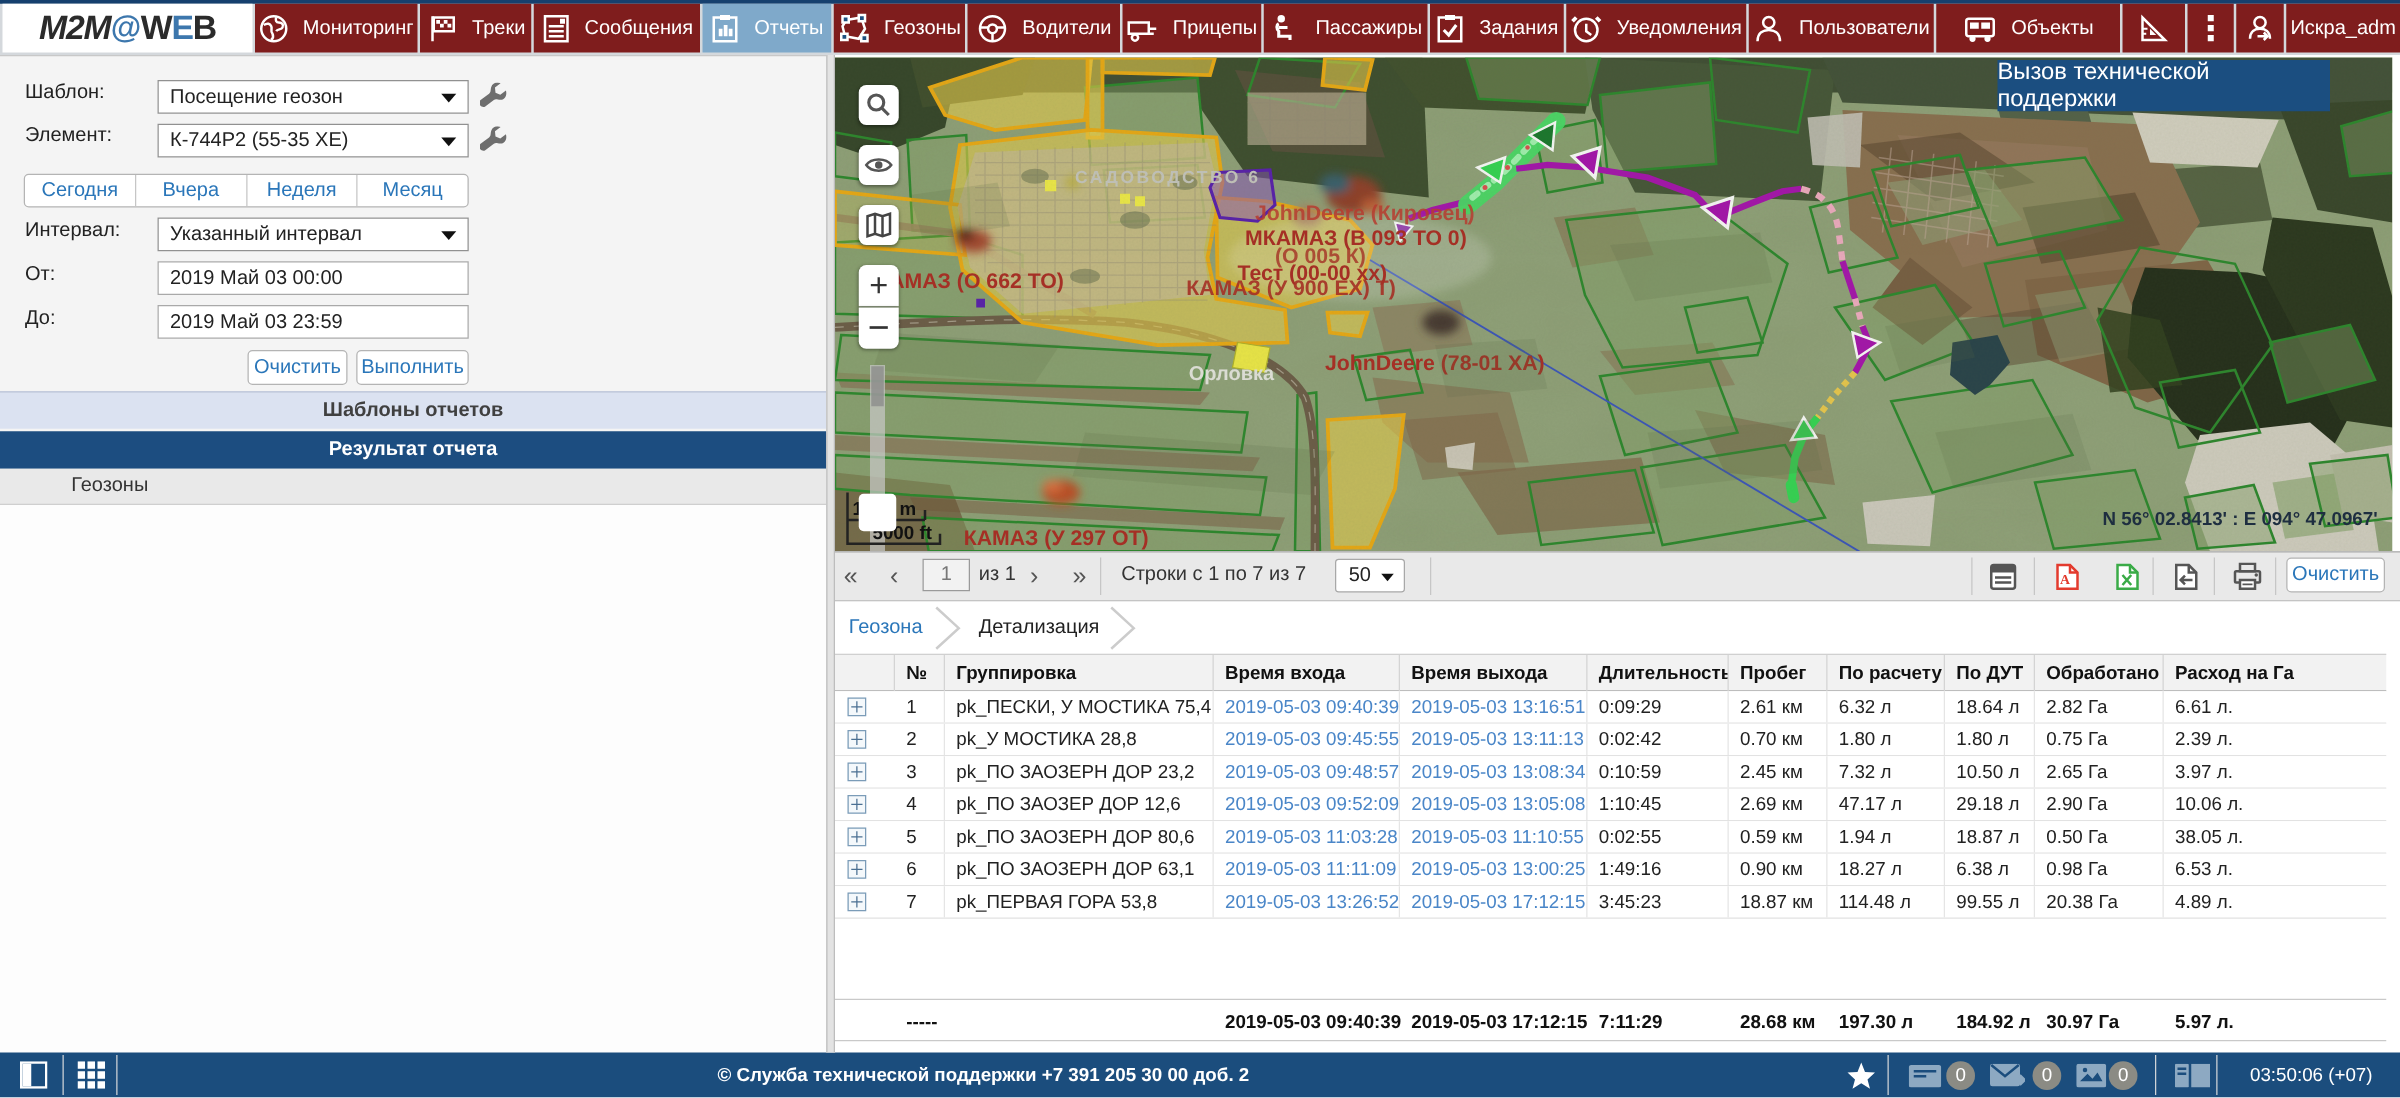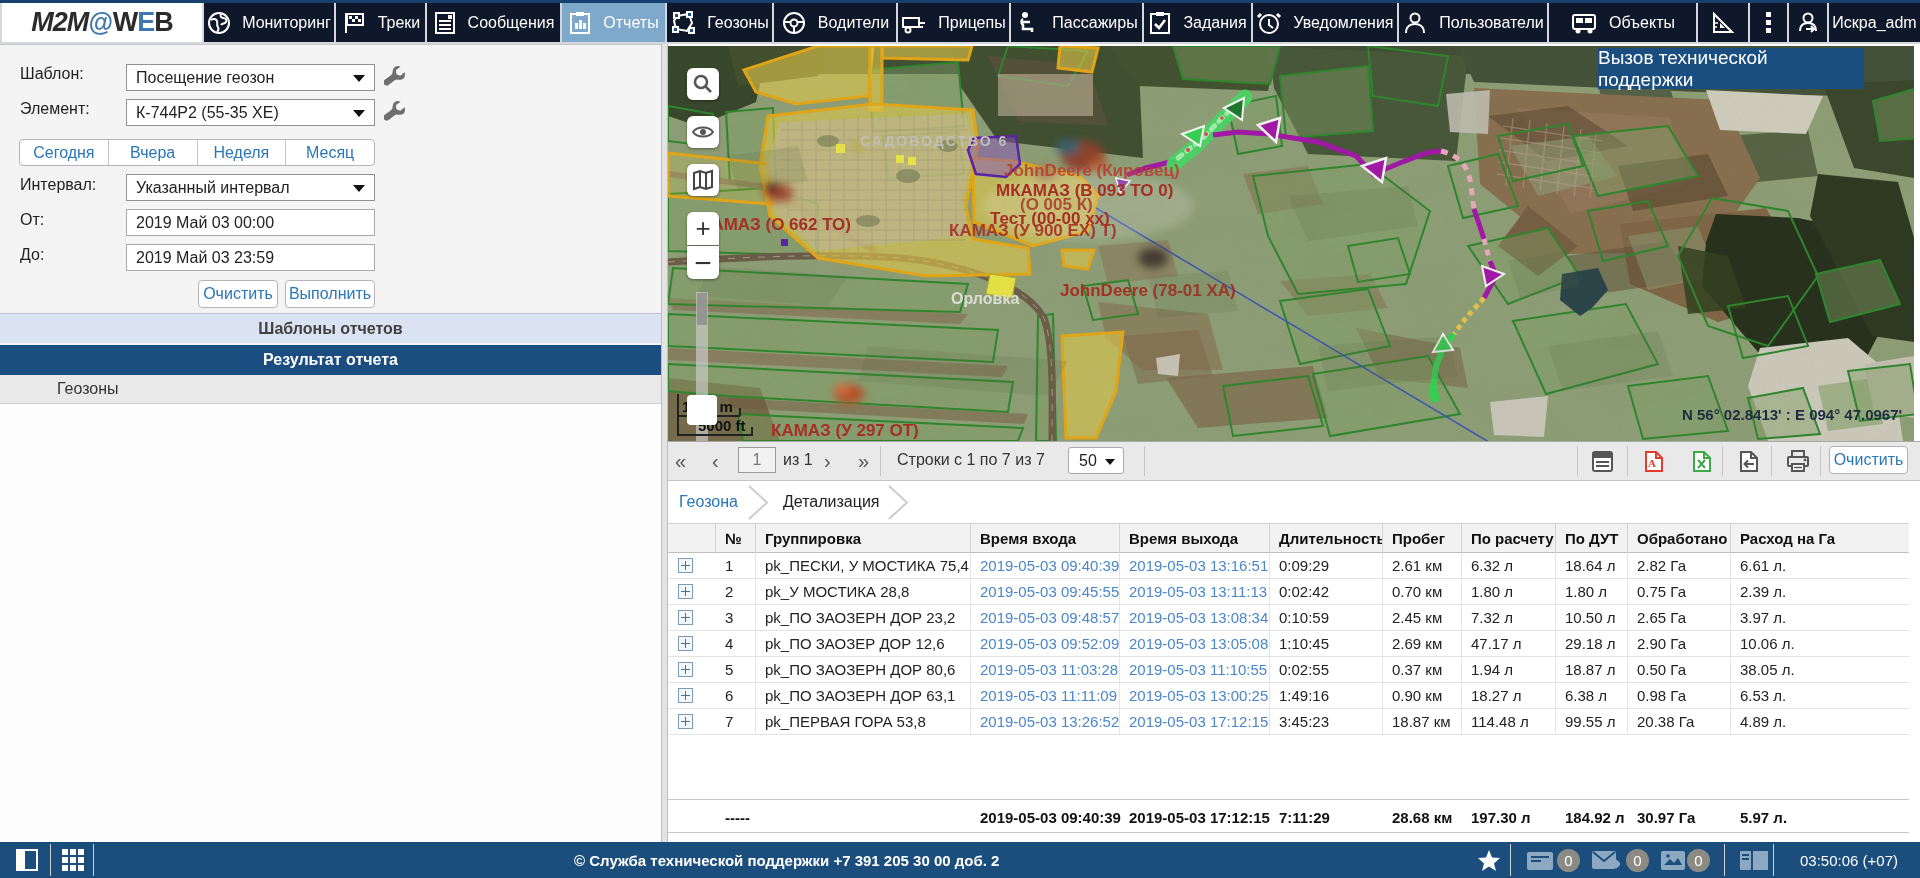--- a/index.html
+++ b/index.html
@@ -1,20 +1,20 @@
 <!DOCTYPE html>
 <html><head>
 <meta charset="utf-8">
 <style>
 * { margin:0; padding:0; box-sizing:border-box; }
 html,body { width:1920px; height:878px; overflow:hidden; font-family:"Liberation Sans", sans-serif; background:#fff; }
 #page { position:relative; width:1920px; height:878px; }
 
 #nav { position:absolute; left:0; top:0; width:1920px; height:44px; background:#d4d8dc; border-top:3px solid #16406e; }
-.navitem { position:absolute; top:0; height:39px; background:#0f172a; color:#fff; display:flex; align-items:center; justify-content:center; font-size:16px; gap:11px; }
+.navitem { position:absolute; top:0; height:39px; background:#7f1d1d; color:#fff; display:flex; align-items:center; justify-content:center; font-size:16px; gap:11px; }
 .navitem.active { background:#7fa9ca; }
 #logo { position:absolute; left:2px; top:0; width:200px; height:39px; background:#fff; display:flex; align-items:center; justify-content:center; }
 .navitem svg { flex:0 0 auto; }
 
 #lp { position:absolute; left:0; top:44px; width:661px; height:798px; background:#f4f4f4; border-top:1px solid #c8c8c8; }
 .lbl { position:absolute; font-size:16px; color:#222; }
 .sel { position:absolute; background:#fff; border:1px solid #919191; font-size:16px; color:#222; display:flex; align-items:center; padding-left:9px; }
 .sel .arr { position:absolute; right:9px; top:50%; margin-top:-3px; width:0; height:0; border-left:6px solid transparent; border-right:6px solid transparent; border-top:7px solid #111; }
 .inp { position:absolute; background:#fff; border:1px solid #a9a9a9; font-size:16px; color:#222; display:flex; align-items:center; padding-left:9px; }
 .btn { position:absolute; background:#fff; border:1px solid #b4b4b4; border-radius:4px; color:#2a76b9; font-size:16px; display:flex; align-items:center; justify-content:center; }
@@ -557,21 +557,21 @@
         <div class="tc" style="left:960px; width:103px;">2.90 Га</div>
         <div class="tc" style="left:1063px; width:178px; border-right:none;">10.06 л.</div>
       </div>
 <div class="tr" style="top:657px;">
         <div class="plus"></div>
         <div class="tc" style="left:48px; width:40px;">5</div>
         <div class="tc" style="left:88px; width:215px;">pk_ПО ЗАОЗЕРН ДОР 80,6</div>
         <div class="tc blue" style="left:303px; width:149px;">2019-05-03 11:03:28</div>
         <div class="tc blue" style="left:452px; width:150px;">2019-05-03 11:10:55</div>
         <div class="tc" style="left:602px; width:113px;text-align:right;">0:02:55</div>
-        <div class="tc" style="left:715px; width:79px;">0.37 км</div>
+        <div class="tc" style="left:715px; width:79px;">0.59 км</div>
         <div class="tc" style="left:794px; width:94px;">1.94 л</div>
         <div class="tc" style="left:888px; width:72px;">18.87 л</div>
         <div class="tc" style="left:960px; width:103px;">0.50 Га</div>
         <div class="tc" style="left:1063px; width:178px; border-right:none;">38.05 л.</div>
       </div>
 <div class="tr" style="top:683px;">
         <div class="plus"></div>
         <div class="tc" style="left:48px; width:40px;">6</div>
         <div class="tc" style="left:88px; width:215px;">pk_ПО ЗАОЗЕРН ДОР 63,1</div>
         <div class="tc blue" style="left:303px; width:149px;">2019-05-03 11:11:09</div>

